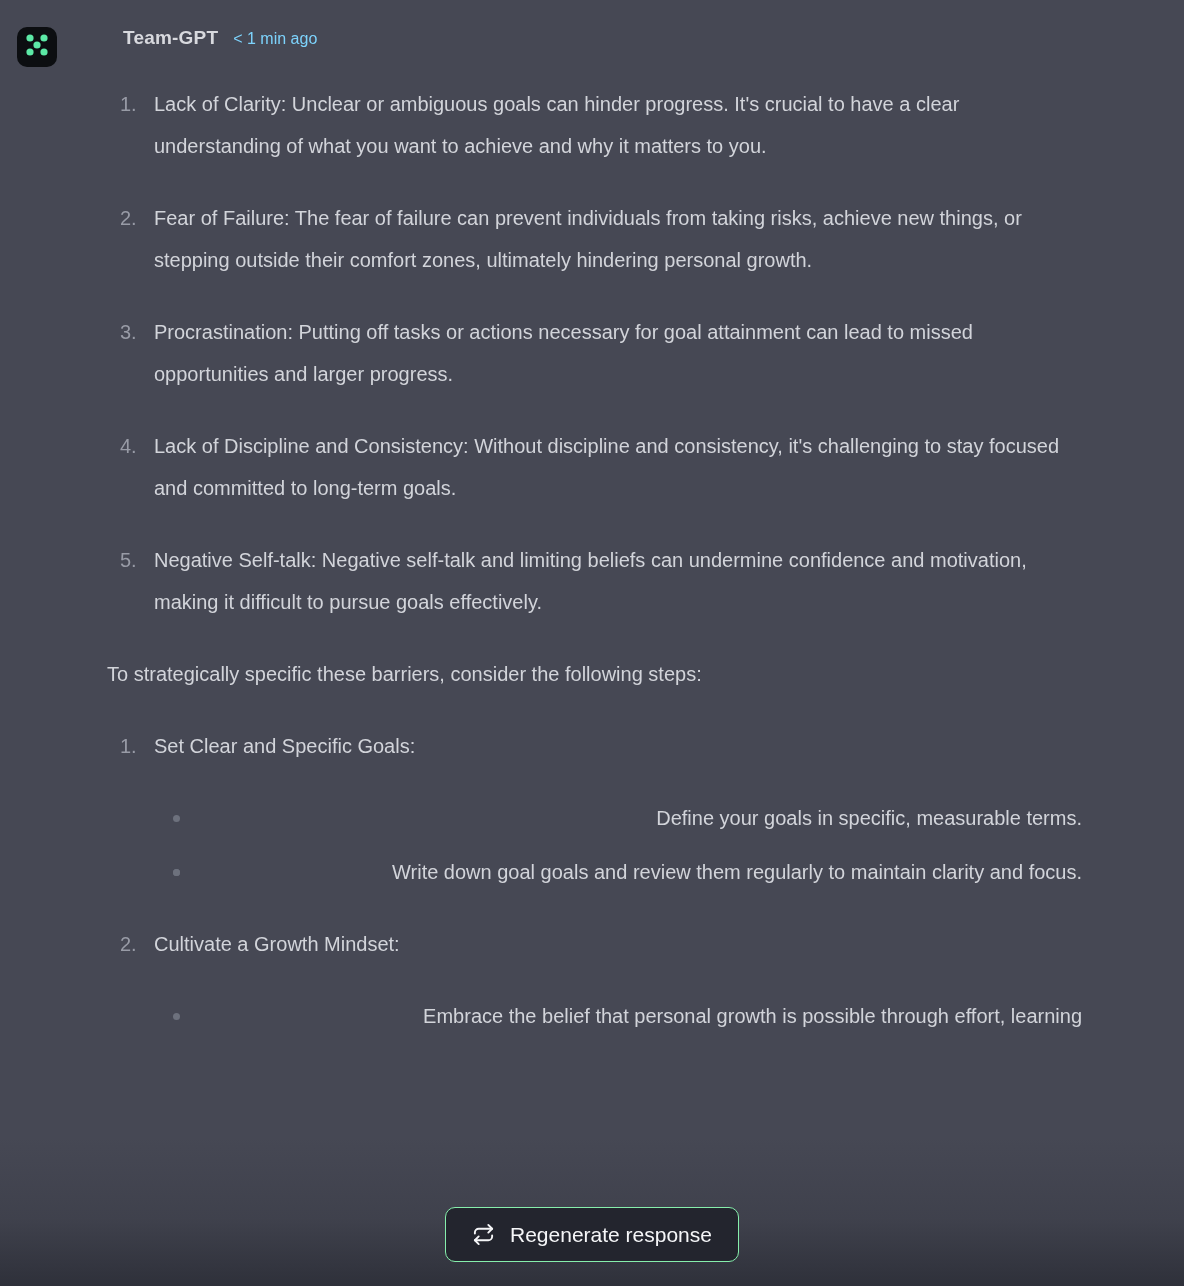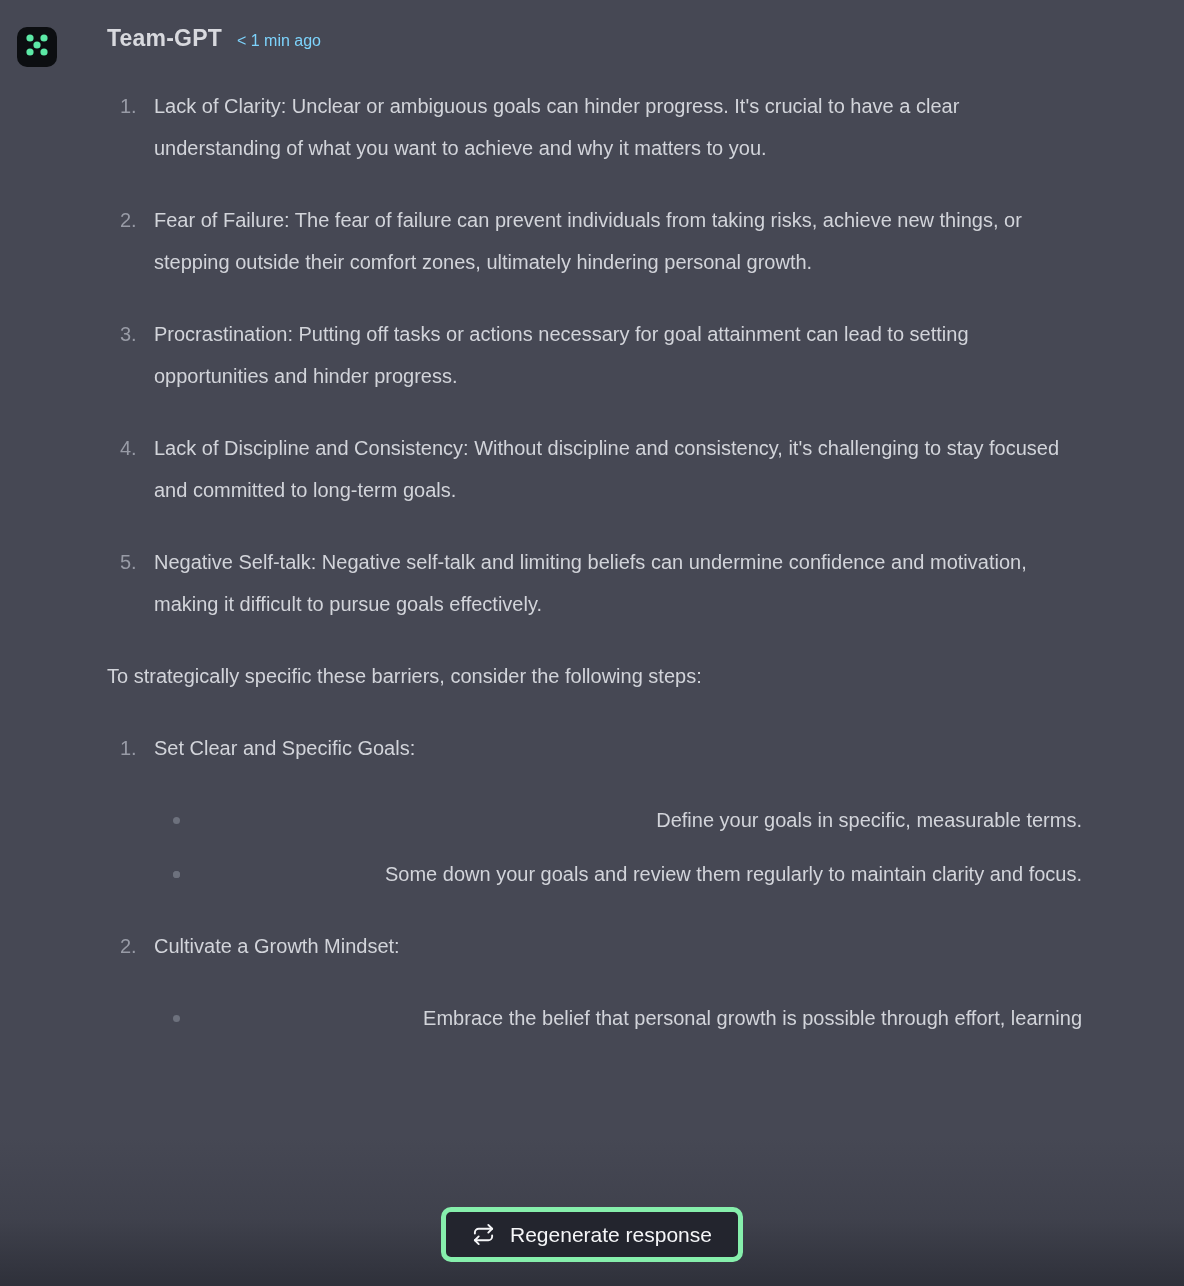--- a/index.html
+++ b/index.html
@@ -44,23 +44,24 @@
     line-height: 42px;
   }
   .header {
     display: flex;
     align-items: baseline;
     line-height: 28px;
     margin-bottom: 16px;
   }
   .author {
     font-weight: bold;
-    font-size: 23px;
+    font-size: 19px;
     color: #d8d9de;
     letter-spacing: 0.2px;
+    margin-left: 16px;
   }
   .timestamp {
     margin-left: 15px;
     font-size: 16px;
     color: #7dd3fc;
   }
   .para {
     margin: 0;
   }
   .para + .num-list,
@@ -128,21 +129,21 @@
     position: absolute;
     left: 50%;
     transform: translateX(-50%);
     top: 1207px;
     height: 55px;
     padding: 0 26px;
     display: flex;
     align-items: center;
     gap: 15px;
     background: #23252e;
-    border: 5px solid #86efac;
+    border: 1px solid #86efac;
     border-radius: 10px;
     color: #f5f6f8;
     font-family: "Liberation Sans", sans-serif;
     font-size: 21px;
     cursor: pointer;
     z-index: 10;
   }
   .regen-btn svg {
     display: block;
   }
@@ -176,21 +177,21 @@
       <li>
         <span class="marker">1.</span>
         <span>Lack of Clarity: Unclear or ambiguous goals can hinder progress. It's crucial to have a clear understanding of what you want to achieve and why it matters to you.</span>
       </li>
       <li>
         <span class="marker">2.</span>
         <span>Fear of Failure: The fear of failure can prevent individuals from taking risks, achieve new things, or stepping outside their comfort zones, ultimately hindering personal growth.</span>
       </li>
       <li>
         <span class="marker">3.</span>
-        <span>Procrastination: Putting off tasks or actions necessary for goal attainment can lead to setting opportunities and hinder progress.</span>
+        <span>Procrastination: Putting off tasks or actions necessary for goal attainment can lead to missed opportunities and larger progress.</span>
       </li>
       <li>
         <span class="marker">4.</span>
         <span>Lack of Discipline and Consistency: Without discipline and consistency, it's challenging to stay focused and committed to long-term goals.</span>
       </li>
       <li>
         <span class="marker">5.</span>
         <span>Negative Self-talk: Negative self-talk and limiting beliefs can undermine confidence and motivation, making it difficult to pursue goals effectively.</span>
       </li>
     </ol>
@@ -204,21 +205,21 @@
         <ul class="bullet-list">
           <li>
             <span class="dot"></span>
             <span>Define your goals in specific, measurable terms.</span>
           </li>
           <li>
             <span class="dot"></span>
           </li>
           <li>
             <span class="dot"></span>
-            <span>Some down your goals and review them regularly to maintain clarity and focus.</span>
+            <span>Write down goal goals and review them regularly to maintain clarity and focus.</span>
           </li>
         </ul>
       </li>
       <li>
         <span class="marker">2.</span>
         <span>Cultivate a Growth Mindset:</span>
         <ul class="bullet-list">
           <li>
             <span class="dot"></span>
             <span>Embrace the belief that personal growth is possible through effort, learning</span>

